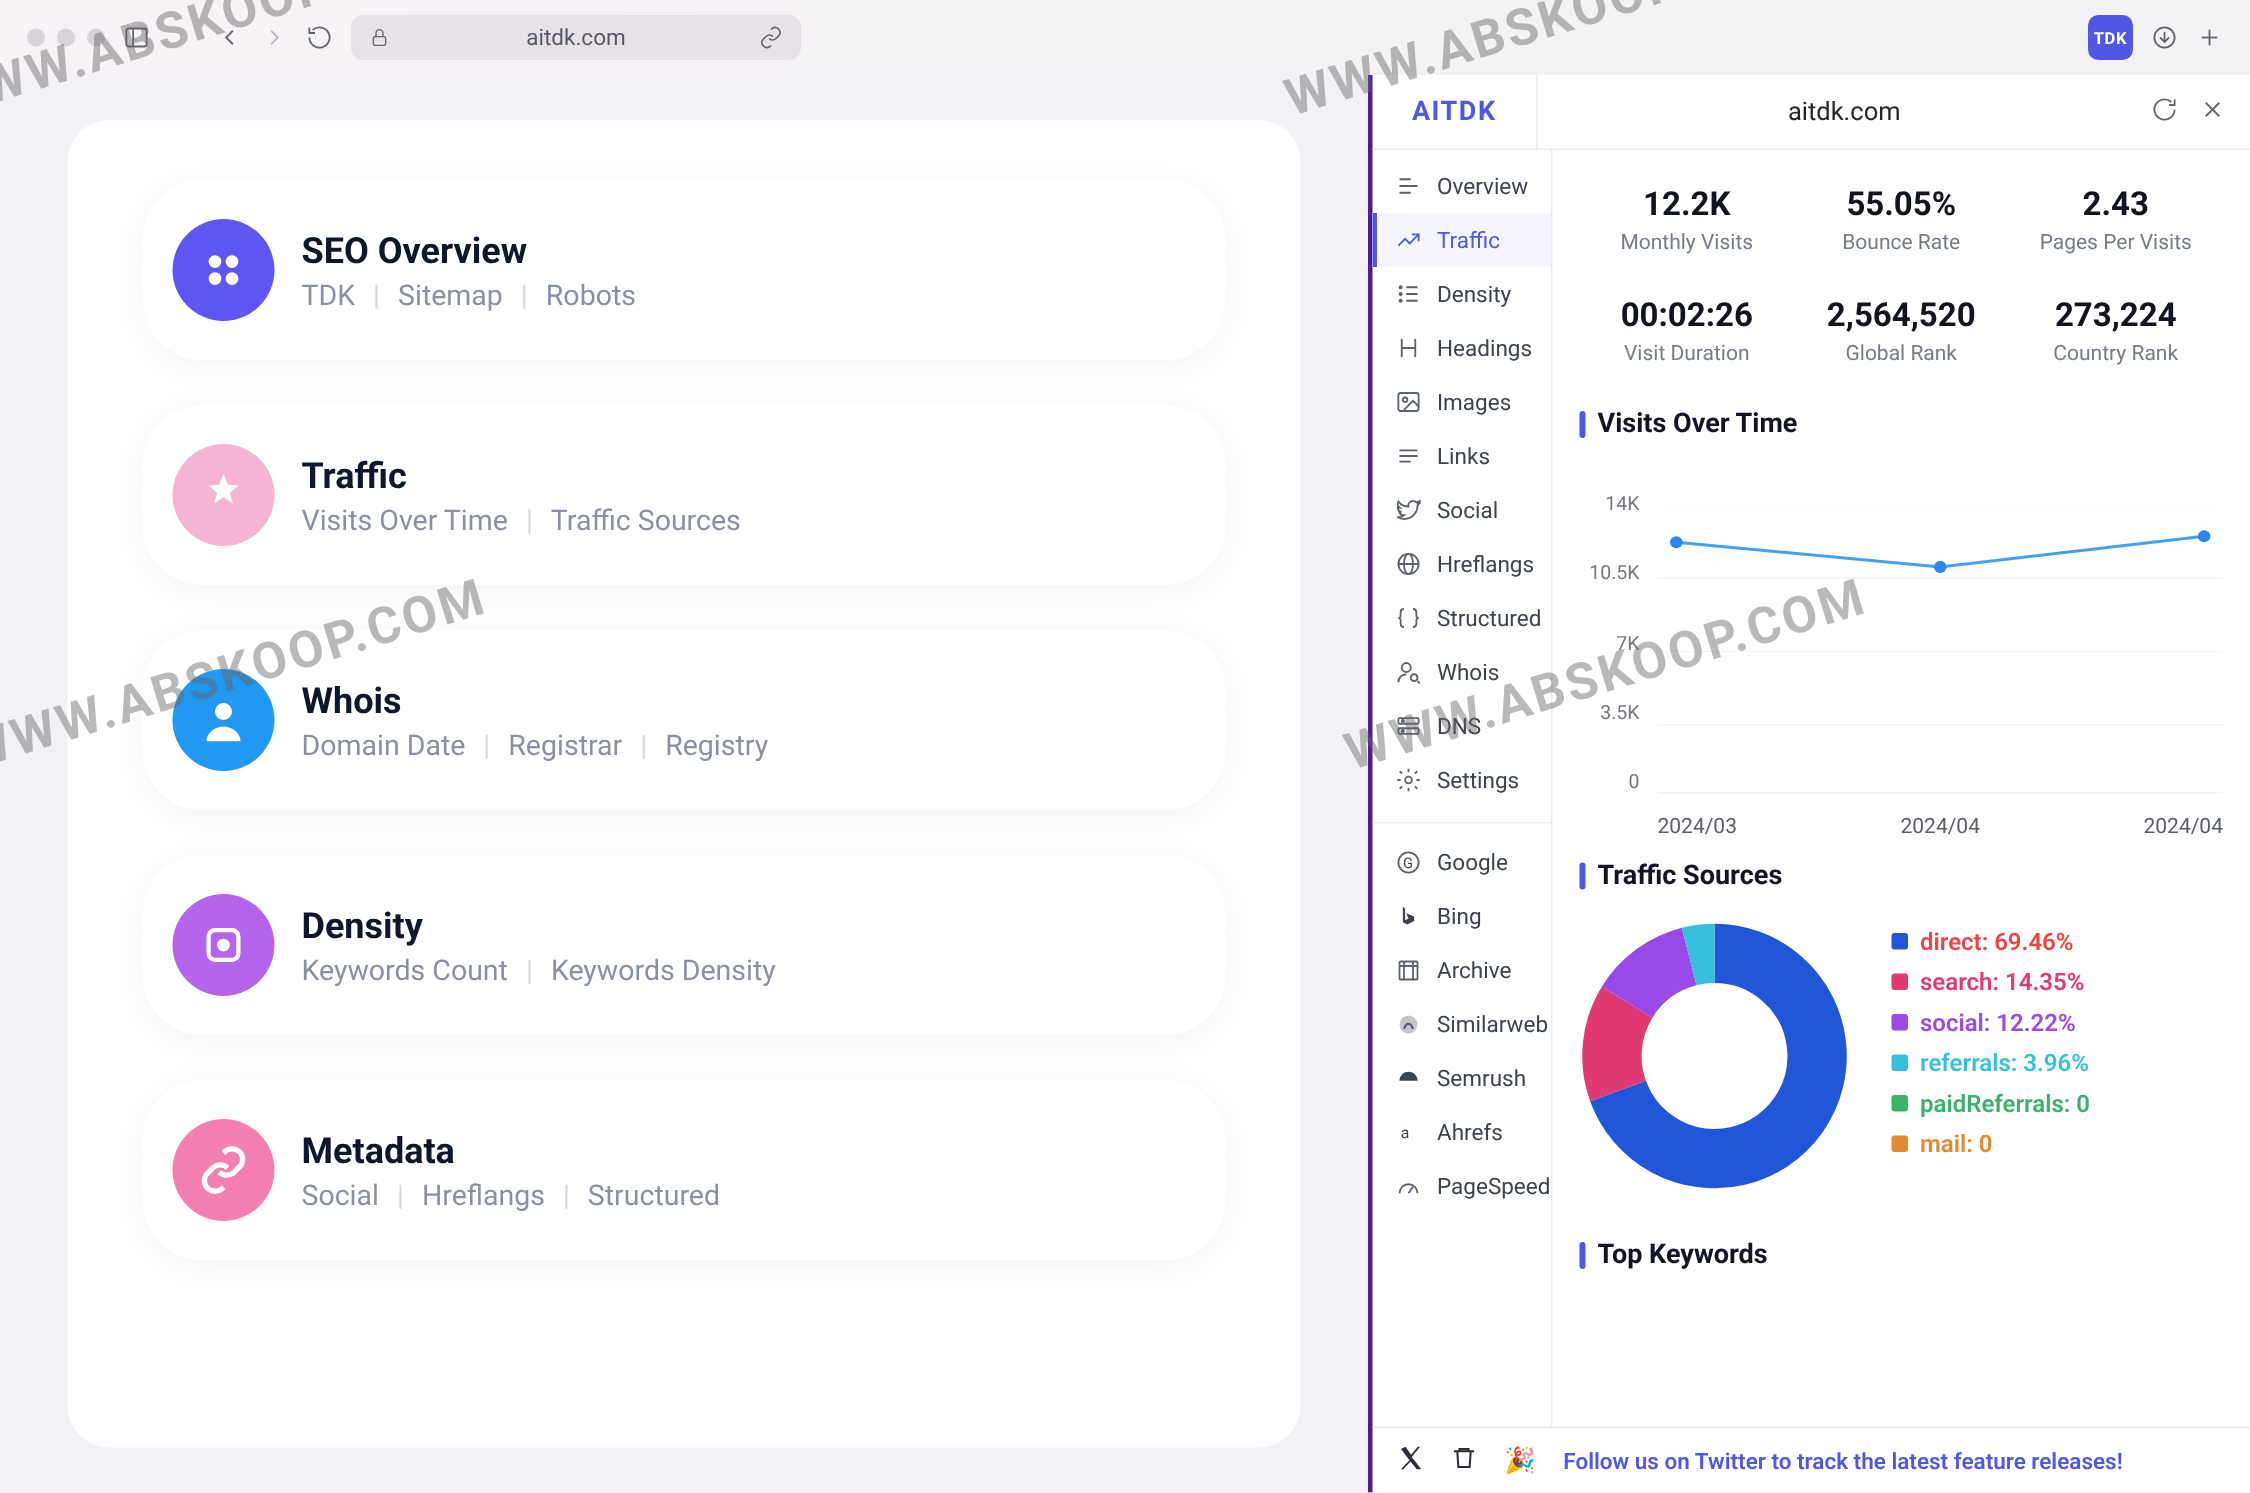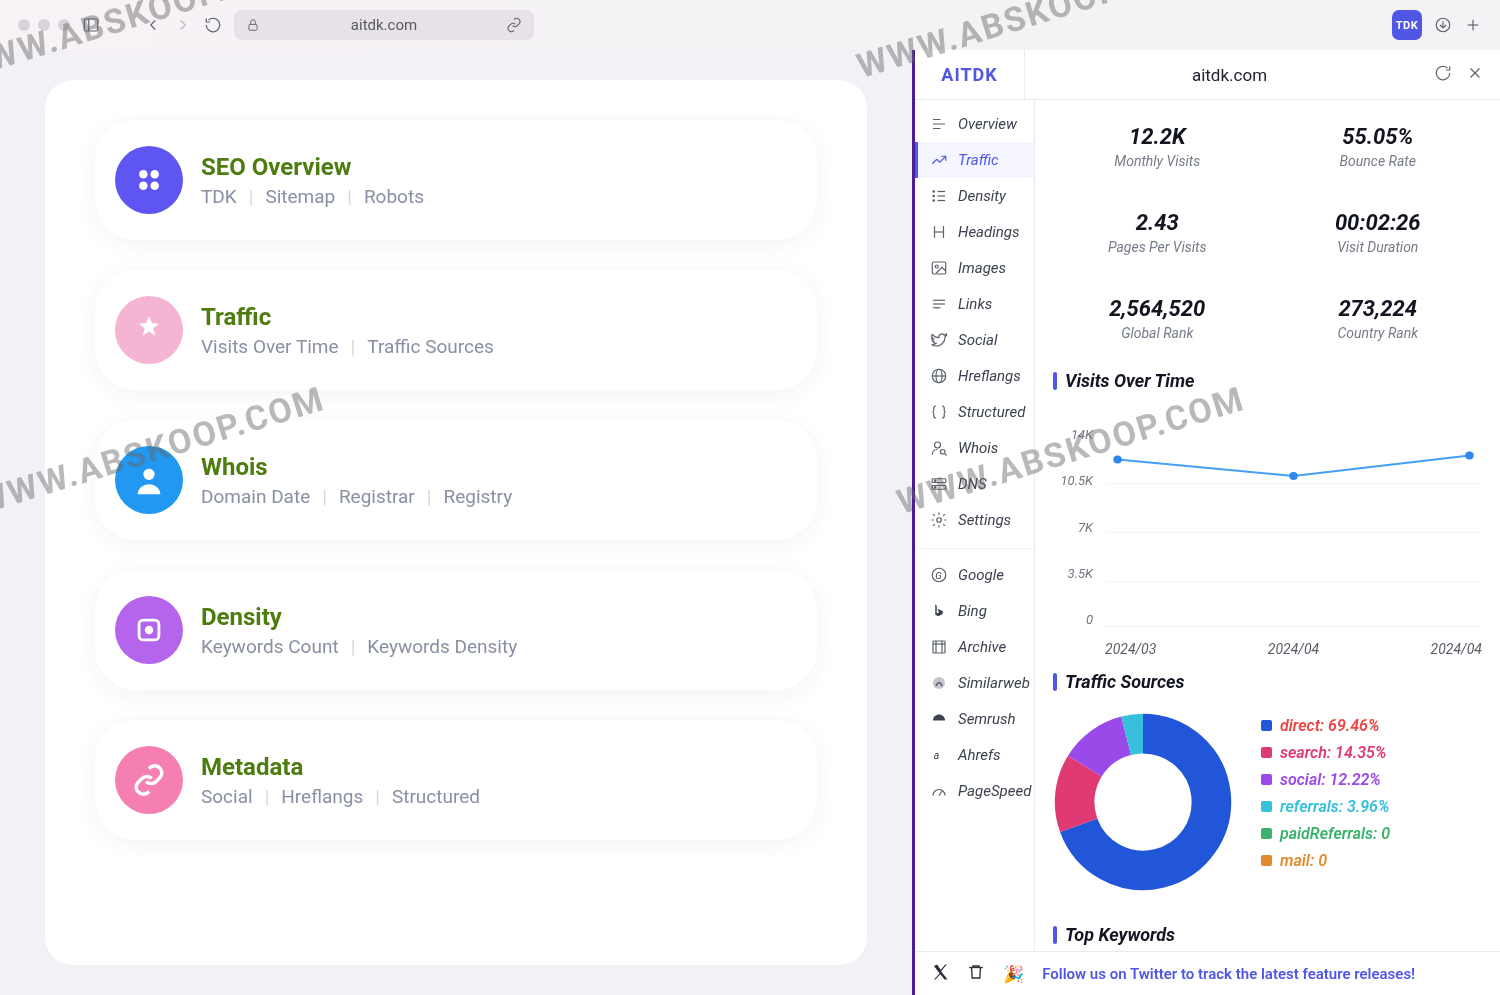--- a/index.html
+++ b/index.html
@@ -24,41 +24,41 @@
     .main { flex:1; padding:30px 45px; }
     .main-card { background:#fff; border-radius:28px; height:100%; padding:40px 50px 28px; display:flex; flex-direction:column; gap:30px; }
     .tile { background:#fff; border-radius:40px; height:120px; display:flex; align-items:center; padding-left:20px; gap:18px; box-shadow:0 4px 22px rgba(40,50,80,.06); }
     .tile-icon { width:68px; height:68px; border-radius:50%; display:flex; align-items:center; justify-content:center; }
     .ic-seo { background:#5f55f2; }
     .ic-traffic { background:#f5b4d1; }
     .ic-whois { background:#2198f1; }
     .ic-density { background:#b564ec; }
     .ic-meta { background:#f57fb1; }
     .tile svg { width:34px; height:34px; fill:#fff; }
-    .tile-body h3 { font-size:24px; color:#4d7c0f; font-weight:700; margin-bottom:4px; }
+    .tile-body h3 { font-size:24px; color:#0f172a; font-weight:700; margin-bottom:4px; }
     .tile-sub { font-size:19px; color:#8a90a3; display:flex; gap:12px; }
     .tile-sub .sep { color:#d4d8e2; }
 
     
     .ext { width:588px; background:#fff; display:flex; flex-direction:column; border-left:3px solid #4c1d95; font-size:16px; }
     .ext-head { height:50px; display:flex; align-items:center; border-bottom:1px solid #e8ebf1; }
     .ext-brand { width:110px; text-align:center; color:#5057e5; font-weight:700; font-size:18px; letter-spacing:1px; border-right:1px solid #e8ebf1; height:100%; display:flex; align-items:center; justify-content:center; }
     .ext-domain { flex:1; text-align:center; color:#22252e; font-size:17px; }
     .ext-head-icons { display:flex; gap:14px; padding-right:16px; }
-    .ext-body { flex:1; display:flex; overflow:hidden;font-style:italic; }
+    .ext-body { flex:1; display:flex; overflow:hidden; }
     .side { width:120px; border-right:1px solid #e8ebf1; display:flex; flex-direction:column; }
     .side-sec { padding:6px 0; }
     .side-sec + .side-sec { border-top:1px solid #eef0f5; margin-top:4px; padding-top:8px; }
     .side-item { display:flex; align-items:center; gap:10px; padding:9px 12px; color:#3d424f; font-size:15px; cursor:pointer; border-left:3px solid transparent; }
     .side-item.active { color:#5057e5; border-left-color:#5057e5; background:#f4f5ff; }
     .side-item svg { width:18px; height:18px; stroke:#5b616d; fill:none; stroke-width:1.6; flex-shrink:0; }
     .side-item.active svg { stroke:#5057e5; }
     .content { flex:1; padding:10px 18px 0; overflow:hidden; }
 
-    .metrics { display:grid; grid-template-columns:repeat(2,1fr); gap:12px; }
+    .metrics { display:grid; grid-template-columns:repeat(3,1fr); gap:0; }
     .metric { text-align:center; padding:14px 4px; }
     .metric h4 { font-size:22px; color:#121420; font-weight:700; margin-bottom:2px; }
     .metric span { font-size:14px; color:#767b88; }
 
     .sec-title { display:flex; align-items:center; gap:8px; font-size:18px; font-weight:700; color:#131522; margin:14px 0 10px; }
     .sec-title::before { content:""; width:4px; height:18px; background:#5057e5; border-radius:2px; }
 
     .linechart { height:230px; position:relative;margin-top:36px; }
     .linechart .yaxis { position:absolute; left:0; top:0; bottom:30px; width:46px; display:flex; flex-direction:column; justify-content:space-between; text-align:right; font-size:13px; color:#73787f; padding-right:6px; }
     .linechart .plot { position:absolute; left:52px; right:0; top:8px; bottom:30px; border-bottom:1px solid #eceff4; }

